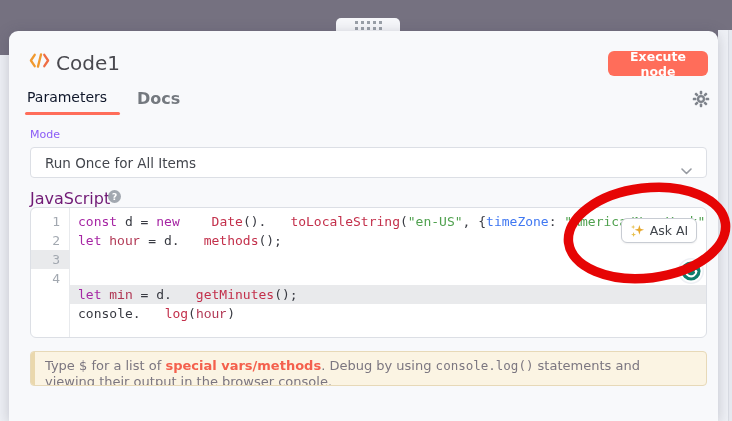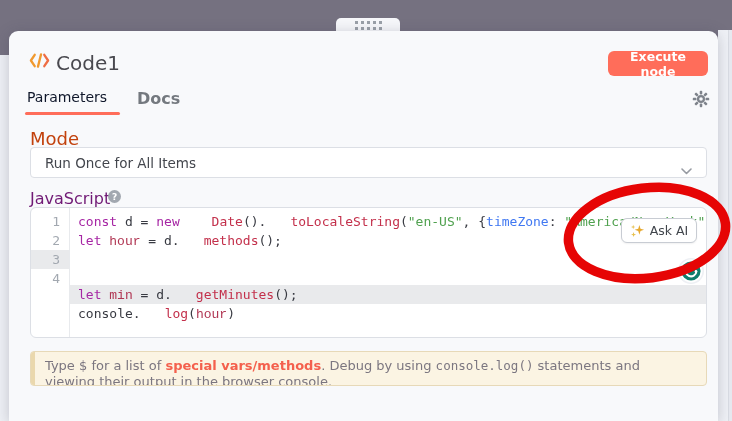--- a/index.html
+++ b/index.html
@@ -27,21 +27,21 @@
   .node-title{position:absolute;left:56px;top:51px;font-size:20px;font-weight:normal;color:#49494f;}
   .execute-btn{position:absolute;left:608px;top:51px;width:100px;height:25px;background:#ff6d5a;
                border:none;border-radius:6px;color:#fff;font-size:12.5px;font-weight:bold;
                font-family:inherit;display:flex;align-items:center;justify-content:center;cursor:pointer;}
   .tab-params{position:absolute;left:27px;top:89px;font-size:14px;font-weight:normal;color:#0f172a;cursor:pointer;}
   .tab-underline{position:absolute;left:25px;top:112px;width:95px;height:3px;background:#ff6d5a;border-radius:2px;}
   .tab-docs{position:absolute;left:137px;top:89px;font-size:16px;font-weight:bold;color:#74797f;cursor:pointer;}
   .gear{position:absolute;left:692px;top:90px;cursor:pointer;}
 
   
-  .mode-label{position:absolute;left:30px;top:128px;font-size:18px;color:#c2410c;}
+  .mode-label{position:absolute;left:30px;top:128px;font-size:11px;color:#8b5cf6;}
   .mode-select{position:absolute;left:30px;top:147px;width:677px;height:31px;background:#fff;
                border:1px solid #dcdfe5;border-radius:4px;box-sizing:border-box;cursor:pointer;}
   .mode-value{position:absolute;left:14px;top:7px;font-size:13.5px;color:#43464d;}
   .mode-chevron{position:absolute;right:14px;top:12px;}
 
   
   .js-label{position:absolute;left:30px;top:189px;font-size:16px;color:#701a75;}
   .help-icon{position:absolute;left:108px;top:190px;width:13px;height:13px;border-radius:50%;
              background:#a2a8b0;color:#fff;font-size:9px;font-weight:bold;display:flex;
              align-items:center;justify-content:center;cursor:pointer;}

